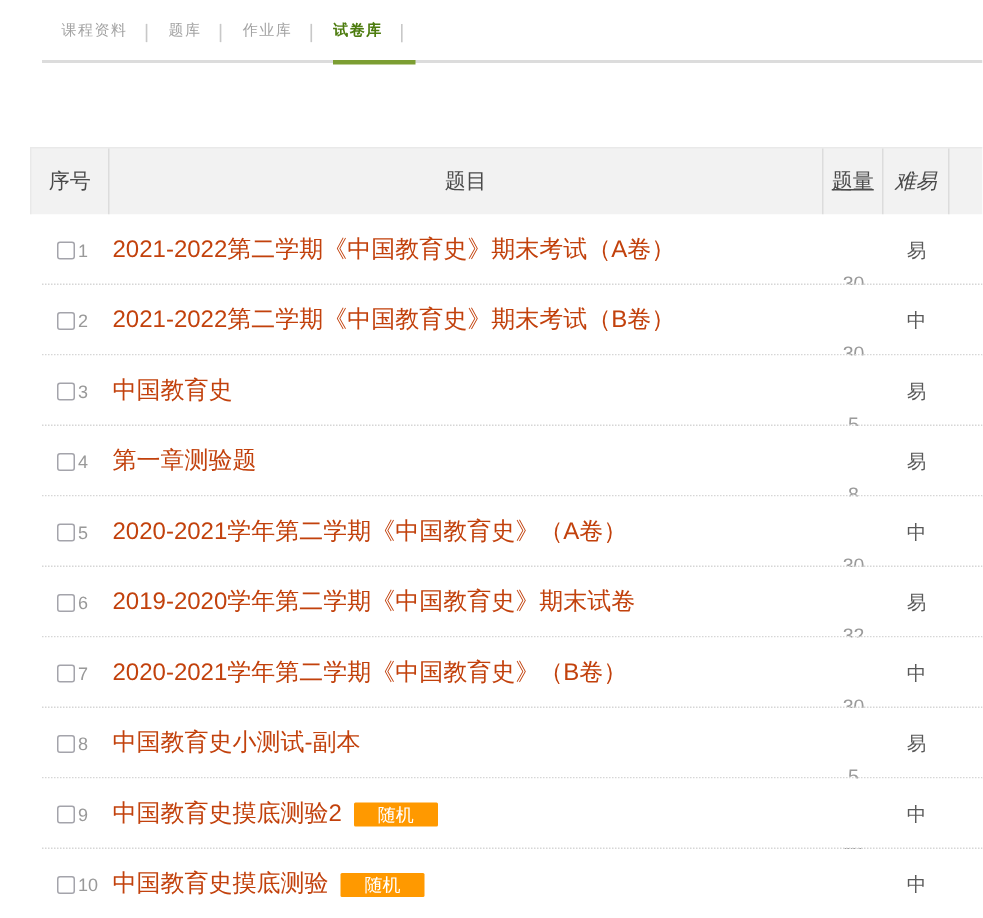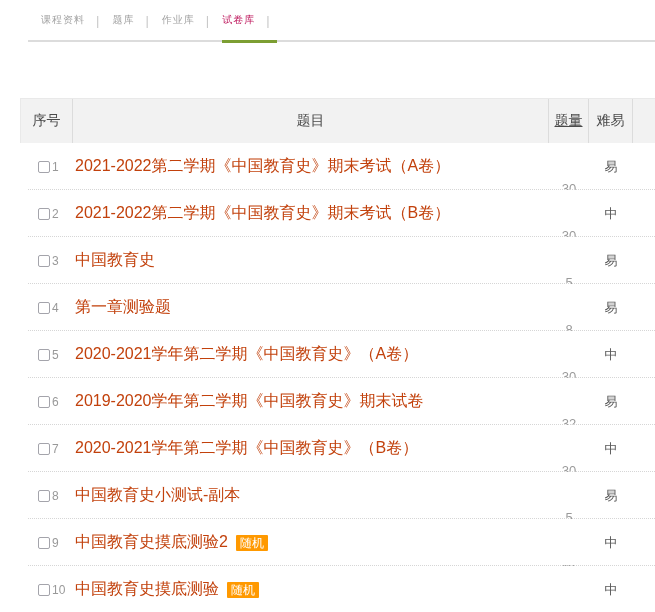--- a/index.html
+++ b/index.html
@@ -27,21 +27,21 @@
   .tab {
     position: relative;
     display: flex;
     align-items: center;
     height: 42px;
     cursor: pointer;
   }
   .tab:first-child { margin-left: 13px; }
   .tab .label { font-size: 10px; color: #a3a3a3; letter-spacing: 1px; }
   .tab .pipe { color: #c8c8c8; font-size: 13px; margin-left: 11px; margin-right: 13px; }
-  .tab.active .label { color: #be185d; font-weight: normal; }
+  .tab.active .label { color: #4d7c0f; font-weight: bold; }
   .tab.active::after {
     content: "";
     position: absolute;
     left: 0; right: 6px; bottom: -2px;
     height: 3px;
     background: var(--accent);
   }
   
   .table {
     margin: 56px 0 0 20px;
@@ -57,21 +57,21 @@
   .th {
     display: flex;
     align-items: center;
     justify-content: center;
     font-size: 14px;
     color: #4a4a4a;
   }
   .th-index { width: 52px; border-right: 1px solid var(--border-gray); }
   .th-title { flex: 1; border-right: 1px solid var(--border-gray); }
   .th-count { width: 40px; border-right: 1px solid var(--border-gray); text-decoration: underline; }
-  .th-diff  { width: 44px; border-right: 1px solid var(--border-gray); }
+  .th-diff  { width: 44px; border-right: 1px solid var(--border-gray); font-style: italic; }
   .th-extra { width: 22px; }
   .row {
     position: relative;
     display: flex;
     align-items: center;
     height: 47px;
     background: #fff;
     cursor: pointer;
   }
   .row::after {
@@ -102,21 +102,21 @@
     align-items: center;
     overflow: hidden;
     white-space: nowrap;
   }
   .title-text { font-size: 16px; color: #c2410c; }
   .badge {
     background: var(--badge);
     color: #fff;
     font-size: 12px;
     line-height: 16px;
-    padding: 0 4px;
+    padding: 0 16px;
     margin-left: 8px;
     border-radius: 1px;
     flex: none;
   }
   .c-count { width: 40px; text-align: center; font-size: 13px; color: #9a9a9a; flex: none; margin-top: 44px; }
   .c-diff  { width: 44px; text-align: center; font-size: 13px; color: #595959; flex: none; }
   .c-extra { width: 22px; flex: none; }
 </style>
 </head>
 <body>

